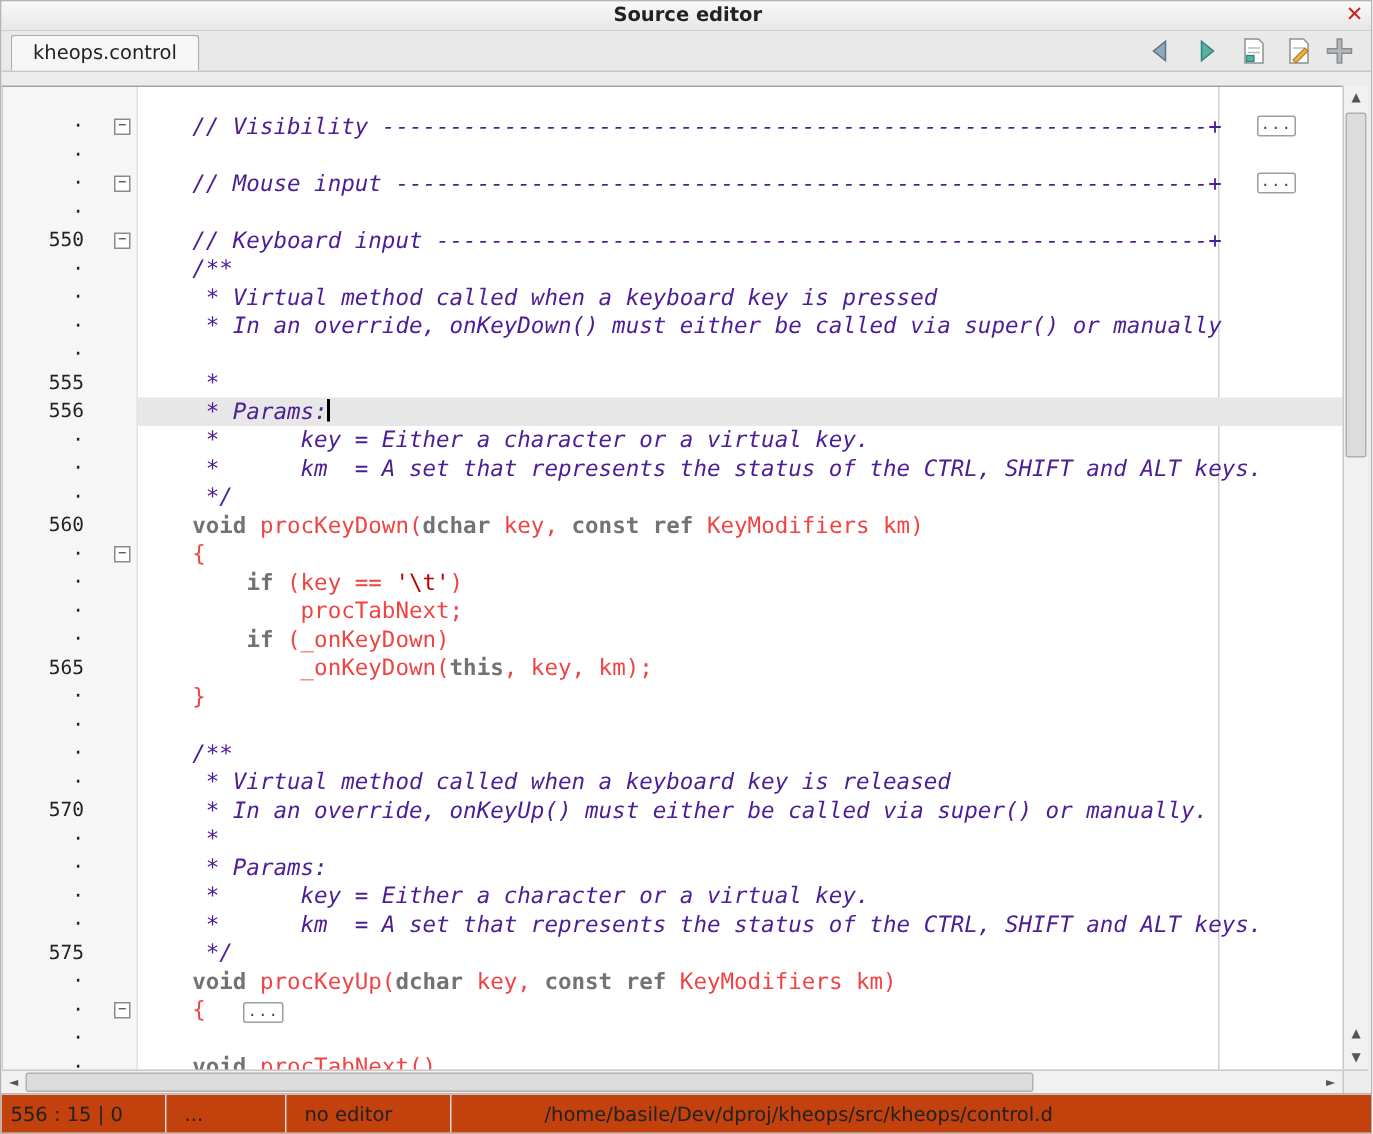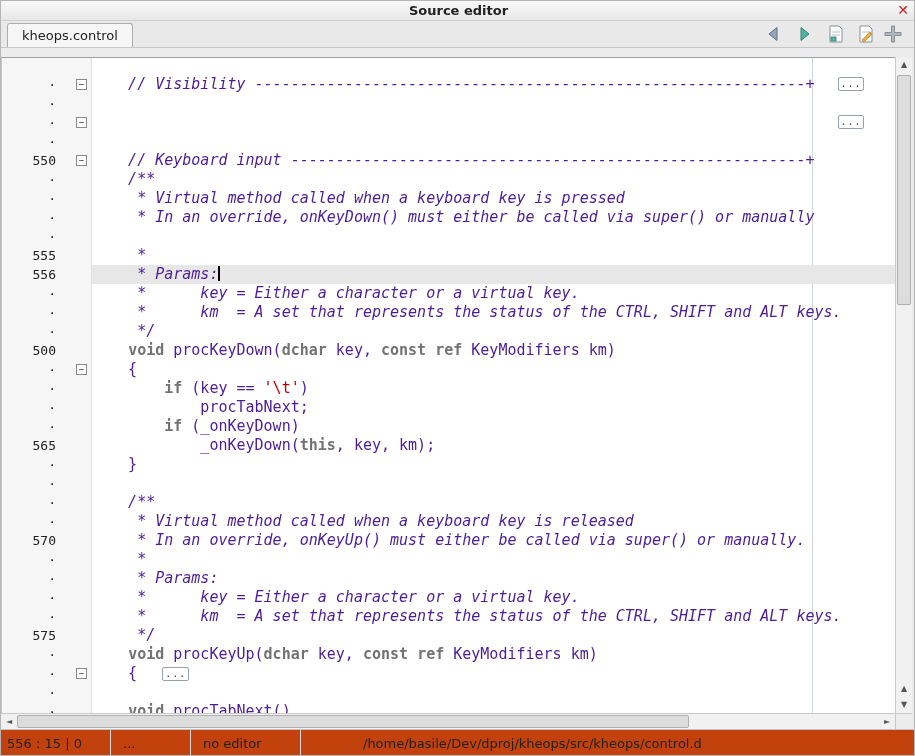--- a/index.html
+++ b/index.html
@@ -45,21 +45,21 @@
   .foldbox { position:absolute; left:2px; top:4px; width:11px; height:11px;
     border:1px solid #8a8a8a; background:#fff; color:#333;
     font:9px/9px "DejaVu Sans Mono", monospace; text-align:center; }
   .code { flex:1; position:relative; white-space:pre;
     font:15px/19px "DejaVu Sans Mono", monospace; color:#1a1a1a; }
   .row.cur .code { background:#e7e7e7; }
 
   .seg.cm { color:#4c1d95; font-style:italic; }
   .seg.kw { color:#737373; font-weight:bold; }
   .seg.str { color:#bb0000; }
-  .seg.pl { color:#4c1d95; }
+  .seg.pl { color:#ef4444; }
 
   .caret { display:inline-block; width:2px; height:15px; background:#000; vertical-align:-2px; }
   .foldell { border:1px solid #98a0a8; border-radius:2px; background:#fff; color:#444;
     font:10px/12px "DejaVu Sans Mono", monospace; text-align:center; letter-spacing:1px; }
   .foldell.right { position:absolute; left:746px; top:2px; width:26px; height:14px; }
   .foldell.inline { display:inline-block; width:27px; height:14px; margin-left:25px; vertical-align:1px; }
 
   
   #vscroll { position:absolute; left:894px; top:9px; width:17px; height:656px;
     background:#f1f1f1; border-left:1px solid #c9c9c9; }
@@ -158,21 +158,21 @@
             </div>
             <div class="code"></div>
           </div>
           <div class="row">
             <div class="gut">
               <span class="num">·</span>
               <span class="foldcol">
                 <span class="foldbox">−</span>
               </span>
             </div>
-            <div class="code"><span class="foldell right">...</span></div>
+            <div class="code"><span class="seg cm">    // Mouse input ------------------------------------------------------------+</span><span class="foldell right">...</span></div>
           </div>
           <div class="row">
             <div class="gut">
               <span class="num">·</span>
               <span class="foldcol"></span>
             </div>
             <div class="code"></div>
           </div>
           <div class="row">
             <div class="gut">
@@ -240,21 +240,21 @@
           </div>
           <div class="row">
             <div class="gut">
               <span class="num">·</span>
               <span class="foldcol"></span>
             </div>
             <div class="code"><span class="seg cm">     */</span></div>
           </div>
           <div class="row">
             <div class="gut">
-              <span class="num">500</span>
+              <span class="num">560</span>
               <span class="foldcol"></span>
             </div>
             <div class="code"><span class="seg pl">    </span><span class="seg kw">void</span><span class="seg pl"> procKeyDown(</span><span class="seg kw">dchar</span><span class="seg pl"> key, </span><span class="seg kw">const</span><span class="seg pl"> </span><span class="seg kw">ref</span><span class="seg pl"> KeyModifiers km)</span></div>
           </div>
           <div class="row">
             <div class="gut">
               <span class="num">·</span>
               <span class="foldcol">
                 <span class="foldbox">−</span>
               </span>

